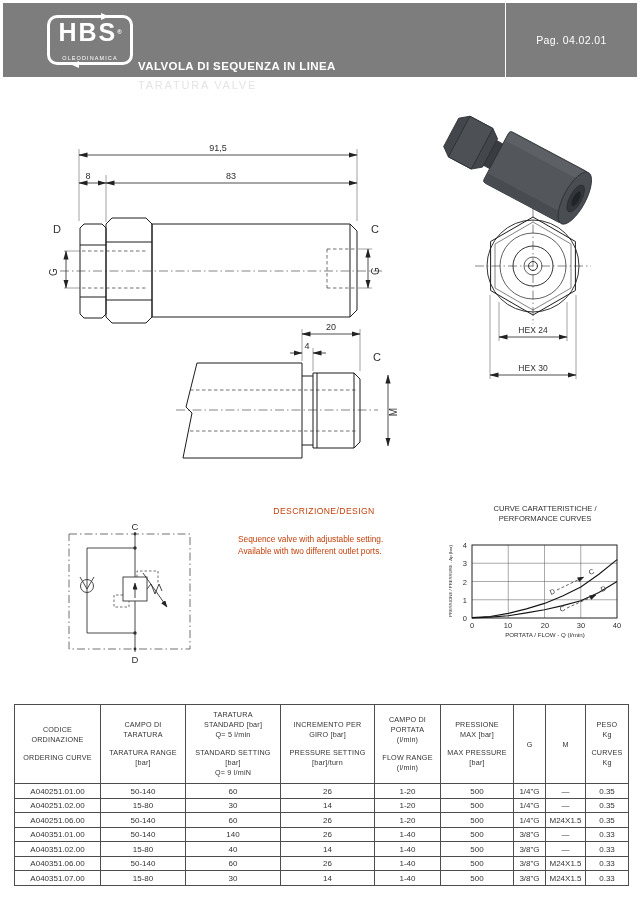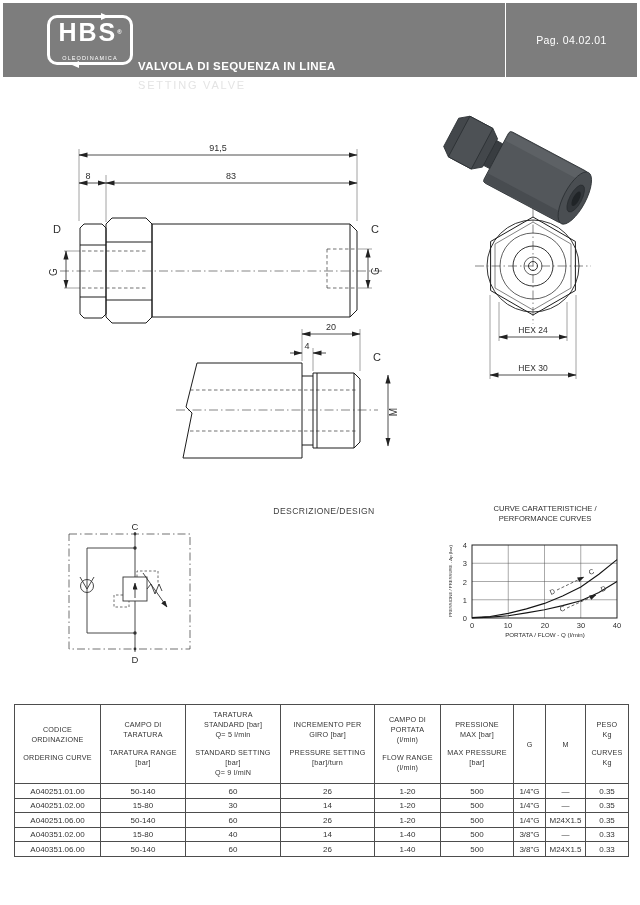--- a/index.html
+++ b/index.html
@@ -19,21 +19,21 @@
   .title-en { color:#e4e4e4; font-size:11px; letter-spacing:1.8px; margin-top:7px; }
   .header-sep { position:absolute; left:502px; top:0; width:1px; height:74px; background:#ffffff; }
   .page-num { position:absolute; left:503px; top:31px; width:131px; text-align:center; color:#fff; font-size:10.5px; letter-spacing:0.4px; }
 
   
   .svg-drawings { position:absolute; left:0; top:90px; }
   .svg-middle { position:absolute; left:0; top:490px; }
   svg text { fill:#2e2e2e; font-family:"Liberation Sans", sans-serif; }
 
   
-  .desc { position:absolute; left:238px; top:506px; width:172px; color:#404040; }
+  .desc { position:absolute; left:238px; top:506px; width:172px; color:#c2410c; }
   .desc-h { font-size:8.6px; text-align:center; letter-spacing:0.4px; margin-bottom:17px; }
   .desc p { font-size:8.3px; line-height:1.5; margin-bottom:12px; }
 
   
   table.spec { position:absolute; left:14px; top:704px; width:614px; border-collapse:collapse; table-layout:fixed; color:#333; }
   table.spec th, table.spec td { border:1px solid #4d4d4d; text-align:center; vertical-align:middle; }
   table.spec th { font-weight:normal; font-size:7.2px; padding:5px 1px; }
   .h-it, .h-en { white-space:pre-line; line-height:1.4; letter-spacing:0.2px; }
   .h-en { margin-top:8px; }
   th.single { font-size:8px; }
@@ -47,21 +47,21 @@
     <div class="logo-frame"></div>
     <svg class="logo-arrows" width="90" height="55" viewBox="0 0 90 55">
       <path d="M56,0 L64,3.5 L56,7 Z" fill="#fff"></path>
       <path d="M34,48 L26,51.5 L34,55 Z" fill="#fff"></path>
     </svg>
     <div class="logo-text"><span>HBS</span><span class="reg">®</span></div>
     <div class="logo-sub">OLEODINAMICA</div>
   </div>
   <div class="titles">
     <div class="title-it">VALVOLA DI SEQUENZA IN LINEA</div>
-    <div class="title-en">SETTING VALVE</div>
+    <div class="title-en">TARATURA VALVE</div>
   </div>
   <div class="header-sep"></div>
   <div class="page-num">Pag. 04.02.01</div>
 </div>
 
 <svg class="svg-drawings" width="640" height="400" viewBox="0 90 640 400">
   <defs>
     <marker id="arrA" markerUnits="userSpaceOnUse" markerWidth="9" markerHeight="7" refX="8.5" refY="3" orient="auto-start-reverse">
       <path d="M0,0.4 L9,3 L0,5.6 Z" fill="#222"></path>
     </marker>
@@ -216,20 +216,21 @@
       <text x="551" y="595" transform="rotate(-24 551 595)">D</text>
       <text x="590" y="575" transform="rotate(-24 590 575)">C</text>
       <text x="561" y="612" transform="rotate(-24 561 612)">C</text>
       <text x="602" y="592" transform="rotate(-24 602 592)">D</text>
     </g>
   </g>
 </svg>
 
 <div class="desc">
   <div class="desc-h">DESCRIZIONE/DESIGN</div>
+  <p>Sequence valve with adjustable setting. Available with two different outlet ports.</p>
 </div>
 
 <table class="spec">
   <colgroup>
     <col style="width:86px">
       <col style="width:85px">
       <col style="width:95px">
     <col style="width:94px">
       <col style="width:66px">
       <col style="width:73px">
@@ -315,20 +316,31 @@
         <td>50-140</td>
         <td>60</td>
         <td>26</td>
         <td>1-20</td>
         <td>500</td>
         <td>1/4"G</td>
         <td>M24X1.5</td>
         <td>0.35</td>
       </tr>
       <tr>
+        <td>A040351.01.00</td>
+        <td>50-140</td>
+        <td>140</td>
+        <td>26</td>
+        <td>1-40</td>
+        <td>500</td>
+        <td>3/8"G</td>
+        <td>—</td>
+        <td>0.33</td>
+      </tr>
+      <tr>
         <td>A040351.02.00</td>
         <td>15-80</td>
         <td>40</td>
         <td>14</td>
         <td>1-40</td>
         <td>500</td>
         <td>3/8"G</td>
         <td>—</td>
         <td>0.33</td>
       </tr>
@@ -336,14 +348,25 @@
         <td>A040351.06.00</td>
         <td>50-140</td>
         <td>60</td>
         <td>26</td>
         <td>1-40</td>
         <td>500</td>
         <td>3/8"G</td>
         <td>M24X1.5</td>
         <td>0.33</td>
       </tr>
+      <tr>
+        <td>A040351.07.00</td>
+        <td>15-80</td>
+        <td>30</td>
+        <td>14</td>
+        <td>1-40</td>
+        <td>500</td>
+        <td>3/8"G</td>
+        <td>M24X1.5</td>
+        <td>0.33</td>
+      </tr>
     </tbody>
 </table>
 
 </body></html>

